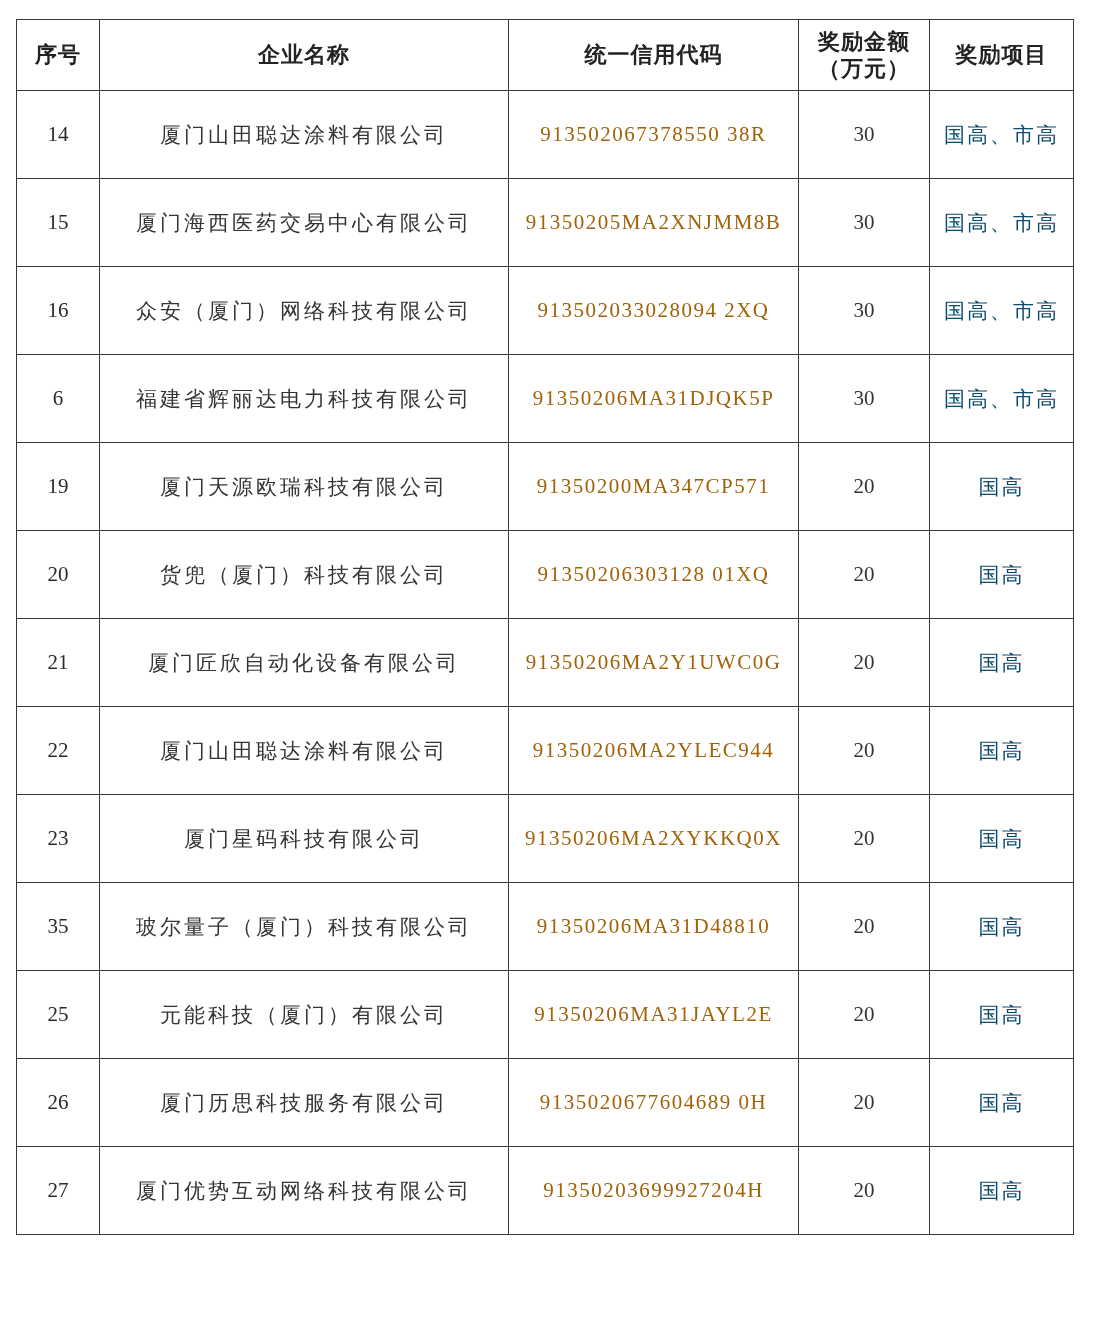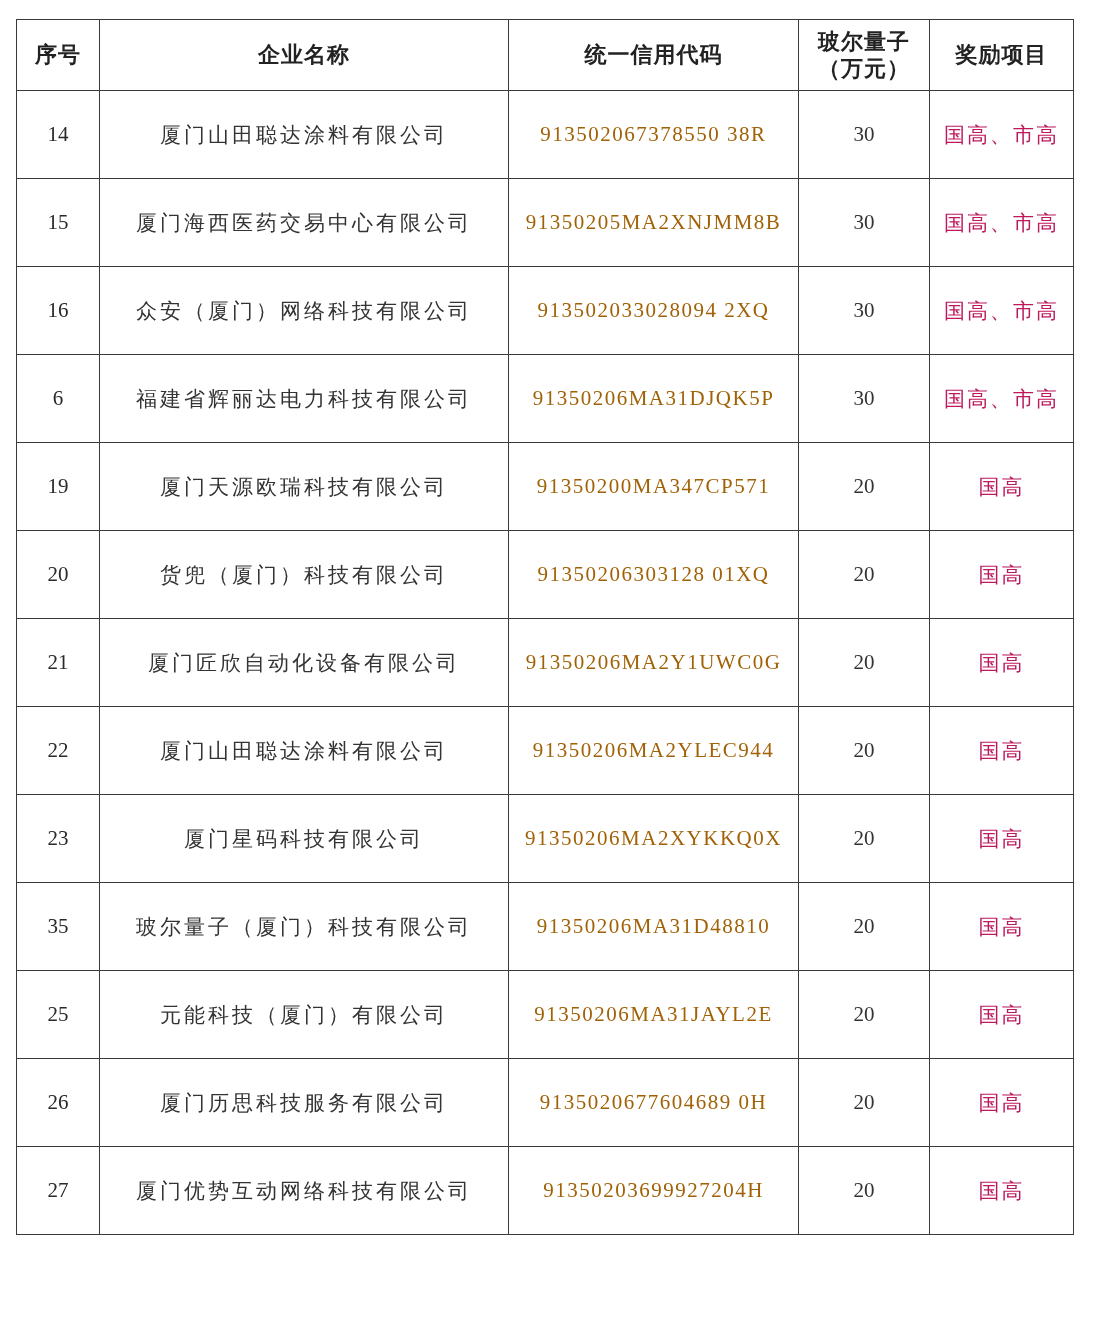--- a/index.html
+++ b/index.html
@@ -18,21 +18,21 @@
     table.award-table th {
       height: 70px; font-weight: bold; font-size: 22px; color: #222;
       font-family: "DejaVu Sans", "Liberation Sans", sans-serif;
       letter-spacing: 1px; line-height: 1.25;
     }
     table.award-table td { height: 87px; font-size: 21px; }
     td.col-no { font-family: "Liberation Serif", "DejaVu Serif", serif; font-size: 22px; }
     td.col-name { font-family: "DejaVu Sans", "Liberation Sans", sans-serif; font-size: 22px; letter-spacing: 3px; color: #333; }
     td.col-code { font-family: "Liberation Serif", "DejaVu Serif", serif; font-size: 22px; letter-spacing: 1.5px; color: #a16207; }
     td.col-amount { font-family: "Liberation Serif", "DejaVu Serif", serif; font-size: 22px; color: #333; margin-top: 24px; }
-    td.col-project { font-family: "DejaVu Sans", "Liberation Sans", sans-serif; font-size: 21px; letter-spacing: 2px; color: #be185d; }
+    td.col-project { font-family: "DejaVu Sans", "Liberation Sans", sans-serif; font-size: 21px; letter-spacing: 2px; color: #0c4a6e; }
     col.c1 { width: 83px; }
     col.c2 { width: 409px; }
     col.c3 { width: 290px; }
     col.c4 { width: 131px; }
     col.c5 { width: 144px; }
     .header-amount-sub { display: block; font-weight: bold; }
   </style>
 </head>
 <body>
 
@@ -43,21 +43,21 @@
       <col class="c3">
       <col class="c4">
       <col class="c5">
   </colgroup>
   <thead>
     <tr>
       <th>序号</th>
       <th>企业名称</th>
       <th>统一信用代码</th>
       <th>
-        <span class="header-amount-sub">玻尔量子</span>
+        <span class="header-amount-sub">奖励金额</span>
         <span class="header-amount-sub">（万元）</span>
       </th>
       <th>奖励项目</th>
     </tr>
   </thead>
   <tbody>
     <tr>
       <td class="col-no">14</td>
       <td class="col-name">厦门山田聪达涂料有限公司</td>
       <td class="col-code">913502067378550 38R</td>

